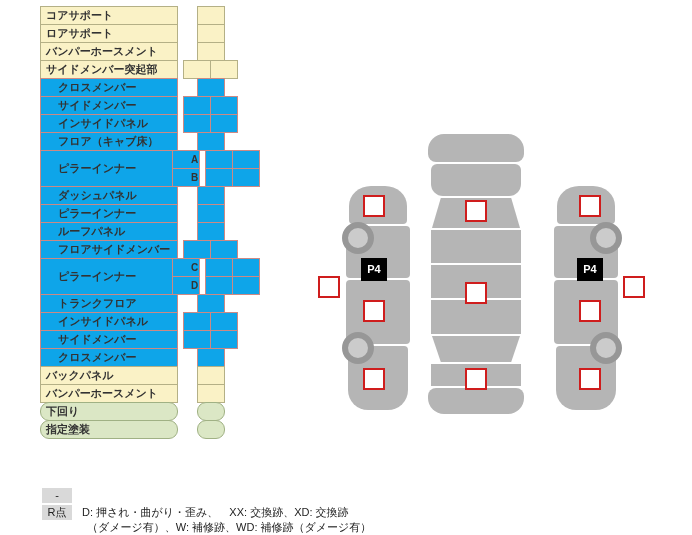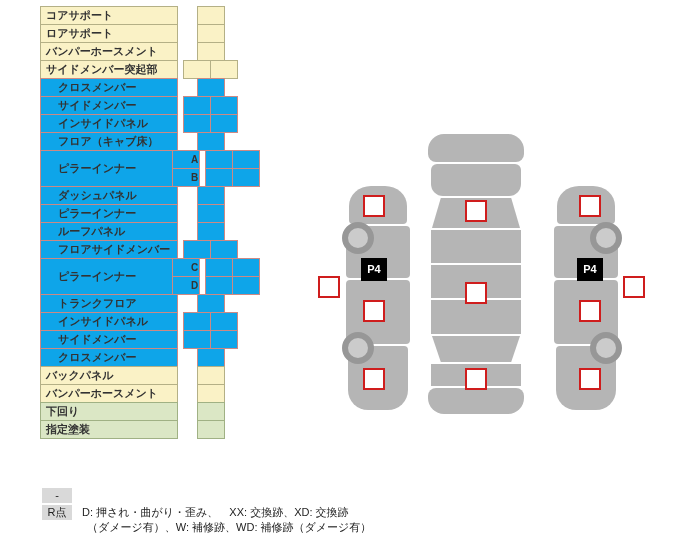--- a/index.html
+++ b/index.html
@@ -17,21 +17,21 @@
   .tlabel.main{width:133px;height:37px;line-height:35px;}
   .subcol{display:flex;flex-direction:column;}
   .subrow{display:flex;height:19px;}
   .subrow + .subrow{margin-top:-1px;}
   .tsub{width:28px;height:19px;margin-left:-1px;border:1px solid;font-size:10px;
     line-height:17px;text-align:center;color:#333;}
   .cells{position:relative;width:76px;height:19px;}
   .cell{position:absolute;top:0;width:28px;height:19px;border:1px solid;}
   .yellow{background:#faf2c6;border-color:#b4b086;}
   .pink{background:#0ea5e9;border-color:#cd8984;padding-left:17px;}
-  .green{background:#dbe7c5;border-color:#a0b184;}
+  .green{background:#dbe7c5;border-color:#a0b184;border-radius:9px;}
 
   
   .diagram{position:absolute;left:310px;top:128px;width:376px;height:296px;}
   .seg{position:absolute;background:#b5b5b5;}
   .marker{position:absolute;width:22px;height:22px;background:#fff;
     border:2px solid #cf1d1d;z-index:3;}
   .wheel{position:absolute;width:32px;height:32px;border-radius:50%;
     background:#cbcbcb;border:6px solid #979797;z-index:2;}
   .p4{position:absolute;width:26px;height:23px;background:#000;color:#fff;
     font-size:11px;font-weight:bold;text-align:center;line-height:23px;z-index:4;}

